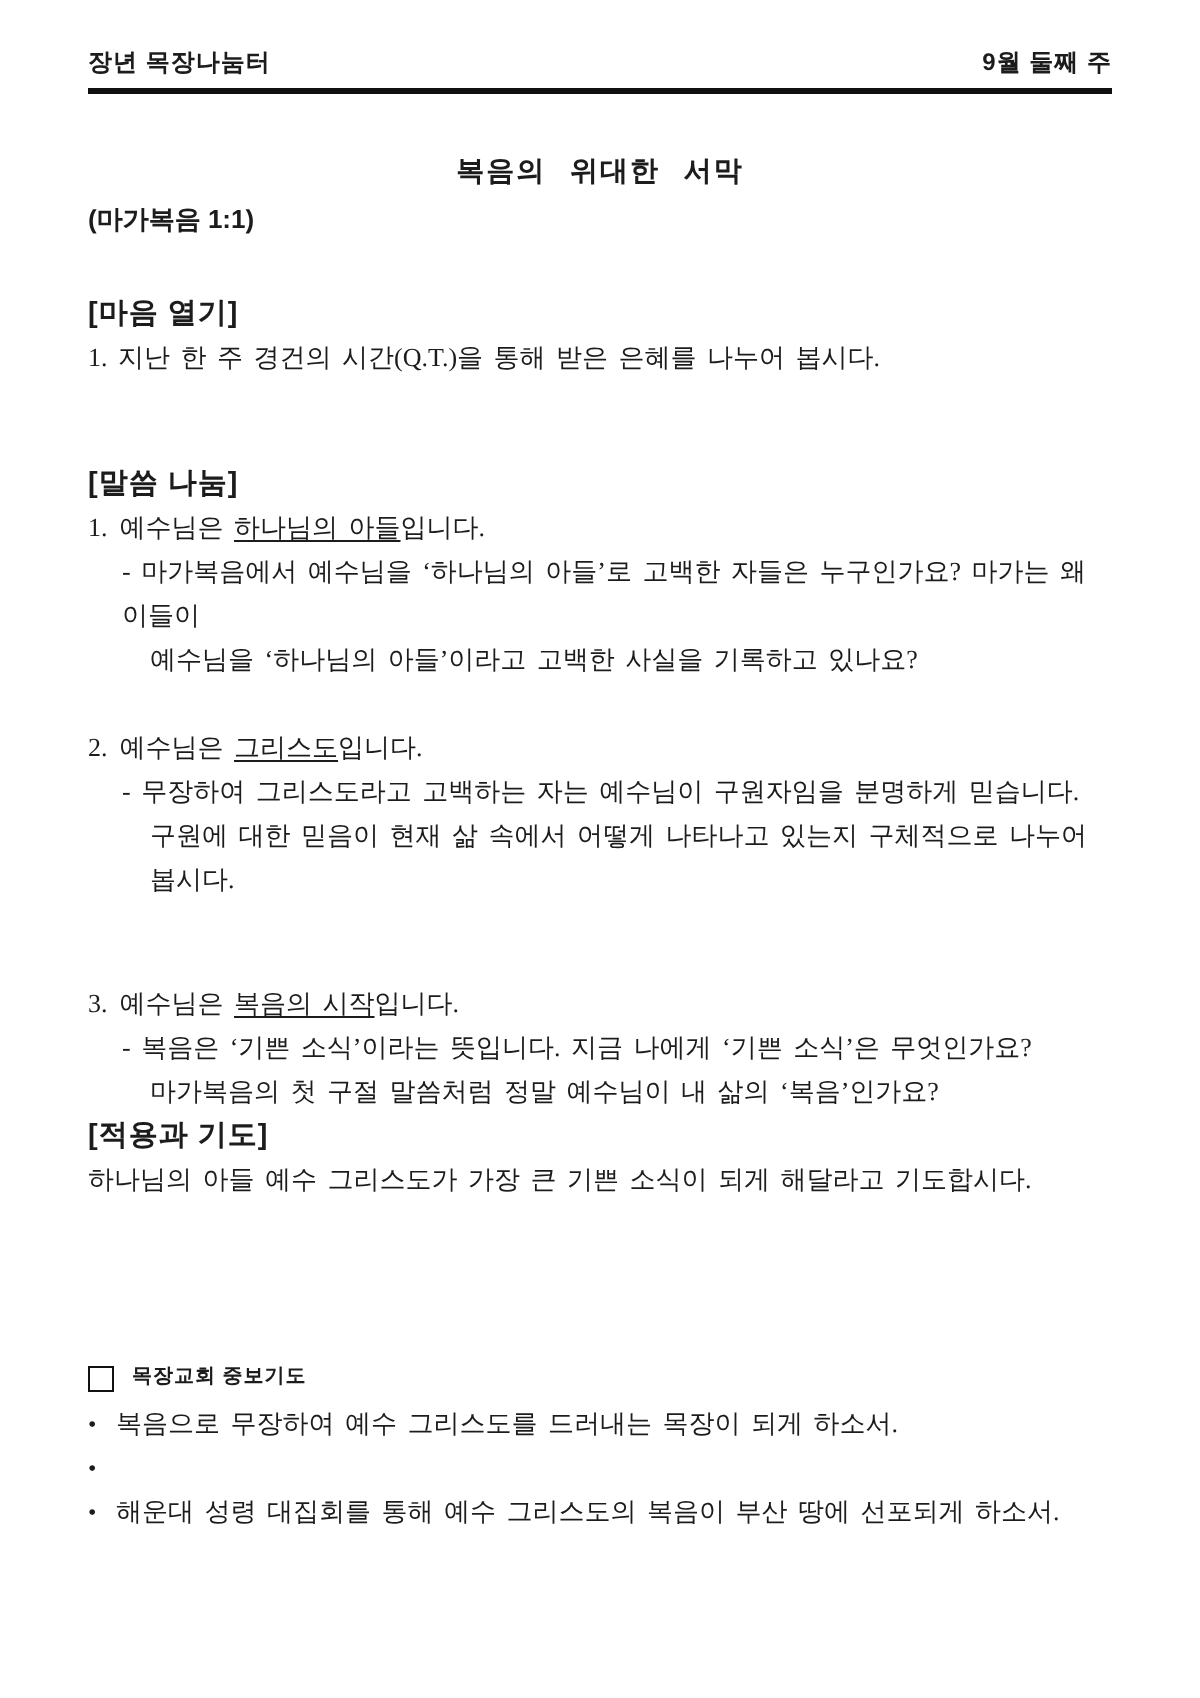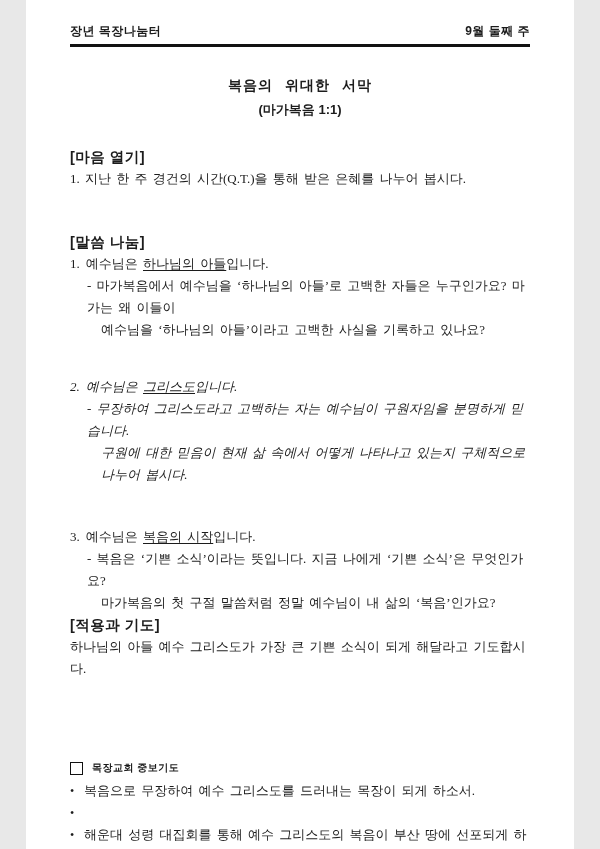--- a/index.html
+++ b/index.html
@@ -1,42 +1,42 @@
 <!DOCTYPE html>
 <html><head>
 <meta charset="utf-8">
 <style>
   html,body{margin:0;padding:0;background:#e8e8e8;}
   .page{
-    width:548px;height:849px;margin:0 auto;background:#ffffff;color:#1c1c1c;
+    width:600px;height:849px;margin:0 auto;background:#ffffff;color:#1c1c1c;
     box-sizing:border-box;padding:24px 44px 0 44px;position:relative;overflow:hidden;
     font-family:"Liberation Serif","DejaVu Serif",serif;
   }
   
   .hdr{display:flex;justify-content:space-between;align-items:flex-end;
     font-family:"Liberation Sans","DejaVu Sans",sans-serif;font-weight:bold;
     font-size:12px;line-height:14px;letter-spacing:.5px;}
   .rule{height:3px;background:#111111;margin-top:6px;}
   
   .title{margin:25px 0 0 0;text-align:center;font-family:"Liberation Sans","DejaVu Sans",sans-serif;
     font-weight:800;font-size:14px;line-height:26px;letter-spacing:1px;word-spacing:7px;}
-  .subtitle{margin-top:3px;text-align:center;font-family:"Liberation Sans","DejaVu Sans",sans-serif;
+  .subtitle{margin-top:3px;font-family:"Liberation Sans","DejaVu Sans",sans-serif;
     font-weight:bold;font-size:13px;line-height:18px;}
   
   .sec-h{font-family:"Liberation Sans","DejaVu Sans",sans-serif;font-weight:bold;
     font-size:14.5px;line-height:22px;letter-spacing:.5px;}
   .line{font-size:13px;line-height:22px;word-spacing:2px;}
   .u{text-decoration:underline;text-underline-offset:2px;}
   .p-num{margin-right:6px;}
   .ql{padding-left:17px;}
   .ql2{padding-left:31px;}
   
   .sec-opening{margin-top:27px;}
   .sec-sharing{margin-top:41px;}
-  .point-2{margin-top:35px;font-style:italic;}
+  .point-2{margin-top:22px;}
   .point-3{margin-top:40px;}
   .sec-application{}
   .sec-intercession{margin-top:76px;}
   
   .int-h{display:flex;align-items:center;font-family:"Liberation Sans","DejaVu Sans",sans-serif;
     font-weight:bold;font-size:10px;line-height:24px;letter-spacing:.5px;}
   .chk{display:inline-block;width:11px;height:11px;border:1.8px solid #111111;
     margin-right:9px;flex:0 0 auto;}
   .prayer{display:flex;font-size:13px;line-height:22px;word-spacing:2px;}
   .blt{width:14px;flex:0 0 auto;text-align:left;font-size:12px;}

